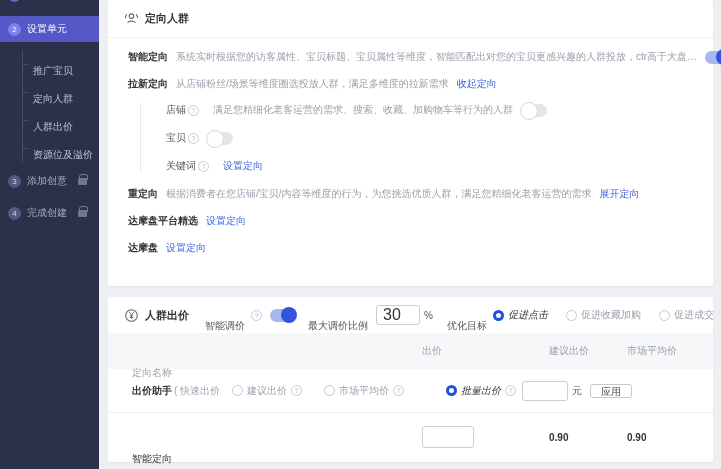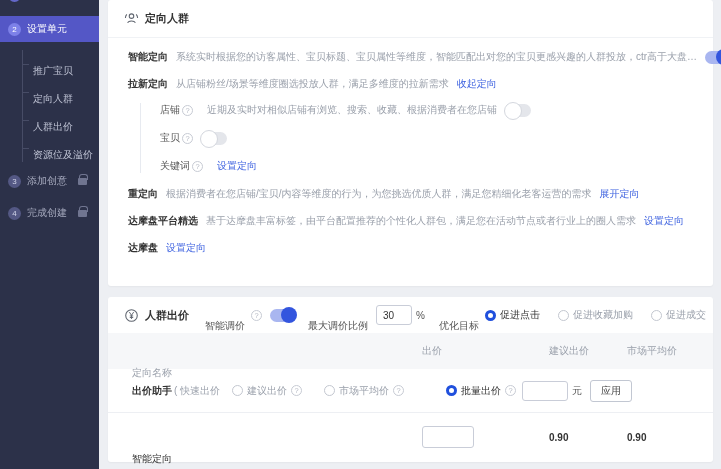--- a/index.html
+++ b/index.html
@@ -30,21 +30,21 @@
   #panel-targeting { top:0; height:286px; }
   #panel-bidding { top:297px; height:165px; }
   .panel-header { height:38px; display:flex; align-items:center; padding:0 16px; border-bottom:1px solid #f0f2f5; gap:6px; }
   .panel-title { font-size:11px; font-weight:bold; color:#333; }
   
   .t-body { padding:12px 14px 0 20px; }
   .trow { display:flex; align-items:center; margin-bottom:13px; white-space:nowrap; }
   .lbl { font-weight:bold; color:#333; margin-right:8px; }
   .desc { color:#9aa0ab; margin-right:8px;text-align:right; }
   .link { color:#3f63e0; cursor:pointer; }
-  .sub-group { border-left:1px solid #e7eaf0; margin:12px 0 10px 12px; padding-left:19px; }
+  .sub-group { border-left:1px solid #e7eaf0; margin:12px 0 10px 12px; padding-left:25px; }
   .sub-group .trow { margin-bottom:14px; }
   .sub-group .lbl { font-weight:normal; color:#555; margin-right:2px; }
   .sub-group .desc { margin-left:6px; }
   
   .toggle { width:26px; height:13px; border-radius:7px; position:relative; display:inline-block; flex:0 0 26px; cursor:pointer; }
   .toggle.on { background:#a9b6f0; }
   .toggle.on::after { content:""; position:absolute; right:-1px; top:-1.5px; width:16px; height:16px; border-radius:50%; background:#3355de; }
   .toggle.off { background:#e4e6eb; }
   .toggle.off::after { content:""; position:absolute; left:-1px; top:-1.5px; width:16px; height:16px; border-radius:50%;
                        background:#fff; border:1px solid #d4d7de; }
@@ -52,39 +52,39 @@
   
   .help { display:inline-block; width:11px; height:11px; border-radius:50%; border:1px solid #c7cbd4; color:#b6bac4;
           font-size:7.5px; line-height:10px; text-align:center; margin-right:8px; flex:0 0 11px; cursor:pointer; }
   .help::after { content:"?"; }
   
   .radio { display:inline-block; width:11px; height:11px; border-radius:50%; border:1px solid #c3c7d0; background:#fff;
            margin-right:4px; flex:0 0 11px; cursor:pointer; }
   .radio.checked { border:3.5px solid #2050dd; }
   .radio-label { color:#555; margin-right:4px; cursor:pointer; }
   .radio-label.dim { color:#9aa0ab; }
-  .radio-label.dark { color:#333; }
+  .radio-label.dark { color:#333;font-style:italic; }
   
   .b-header { height:36px; display:flex; align-items:center; padding:0 16px; white-space:nowrap; }
   .b-header .panel-title { margin-right:16px; margin-left:6px; }
   .fld { color:#555; font-weight:normal; margin-right:6px;margin-top:21px; }
-  .ratio-input { width:36px; height:20px; border:1px solid #c9cdd8; border-radius:3px; padding:0 6px; font-size:10px; color:#333; margin:0 4px 0 2px; }
+  .ratio-input { width:44px; height:20px; border:1px solid #c9cdd8; border-radius:3px; padding:0 6px; font-size:16px; color:#333; margin:0 4px 0 2px; }
   .pct { color:#555; margin-right:14px; }
   .thead { height:36px; background:#f6f7f9; display:flex; align-items:center; padding:0 16px; color:#9aa0ab; }
   .c1 { flex:0 0 298px; padding-left:8px;margin-top:44px; }
   .c2 { flex:0 0 115px; }
   .c3 { flex:0 0 82px; padding-left:12px; }
   .c4 { flex:1; padding-left:8px; }
   .assist { height:44px; display:flex; align-items:center; padding:0 16px 0 24px; border-bottom:1px solid #edeff3; white-space:nowrap; }
   .assist .lbl { margin-right:2px; }
   .paren { color:#9aa0ab; margin-right:12px; }
   .opt { display:flex; align-items:center; margin-right:14px; }
   .batch-input { width:46px; height:20px; border:1px solid #c9cdd8; border-radius:3px; margin:0 4px 0 6px; padding:0 4px; font-size:10px; }
   .yuan { color:#555; }
-  .apply-btn { height:22px; padding:0 10px; border:1px solid #c2c7d2; border-radius:3px; background:#fff; color:#444;
+  .apply-btn { height:14px; padding:0 10px; border:1px solid #c2c7d2; border-radius:3px; background:#fff; color:#444;
                font-size:10px; margin-left:8px; cursor:pointer; }
   .drow { height:48px; display:flex; align-items:center; padding:0 16px; }
   .drow .name { color:#333; }
   .bid-input { width:52px; height:22px; border:1px solid #c9cdd8; border-radius:3px; padding:0 6px; font-size:10px; }
   .val { font-weight:bold; color:#333; }
   .icon-svg { display:inline-block; flex:0 0 15px; }
 </style>
 </head>
 <body>
 
@@ -141,42 +141,41 @@
     </div>
     <div class="trow" style="margin-bottom:8px;">
       <span class="lbl">拉新定向</span>
       <span class="desc">从店铺粉丝/场景等维度圈选投放人群，满足多维度的拉新需求</span>
       <span class="link">收起定向</span>
     </div>
     <div class="sub-group">
       <div class="trow">
         <span class="lbl">店铺</span>
         <span class="help"></span>
-        <span class="desc">近期及实时对相似店铺有浏览、搜索、收藏、根据消费者在您店铺</span>
+        <span class="desc">满足您精细化老客运营的需求、搜索、收藏、加购物车等行为的人群</span>
         <span class="toggle off"></span>
       </div>
       <div class="trow">
         <span class="lbl">宝贝</span>
         <span class="help"></span>
         <span class="toggle off"></span>
       </div>
       <div class="trow">
         <span class="lbl">关键词</span>
         <span class="help"></span>
         <span class="link" style="margin-left:6px;">设置定向</span>
       </div>
     </div>
     <div class="trow">
       <span class="lbl">重定向</span>
       <span class="desc">根据消费者在您店铺/宝贝/内容等维度的行为，为您挑选优质人群，满足您精细化老客运营的需求</span>
       <span class="link">展开定向</span>
     </div>
     <div class="trow">
       <span class="lbl">达摩盘平台精选</span>
-      <span class="desc">基于达摩盘丰富标签，由平台配置推荐的个性化人群包，满足您在活动节点或者行业上的圈人需求</span>
       <span class="link">设置定向</span>
     </div>
     <div class="trow">
       <span class="lbl">达摩盘</span>
       <span class="link">设置定向</span>
     </div>
   </div>
 </div>
 
 <div class="panel" id="panel-bidding">

